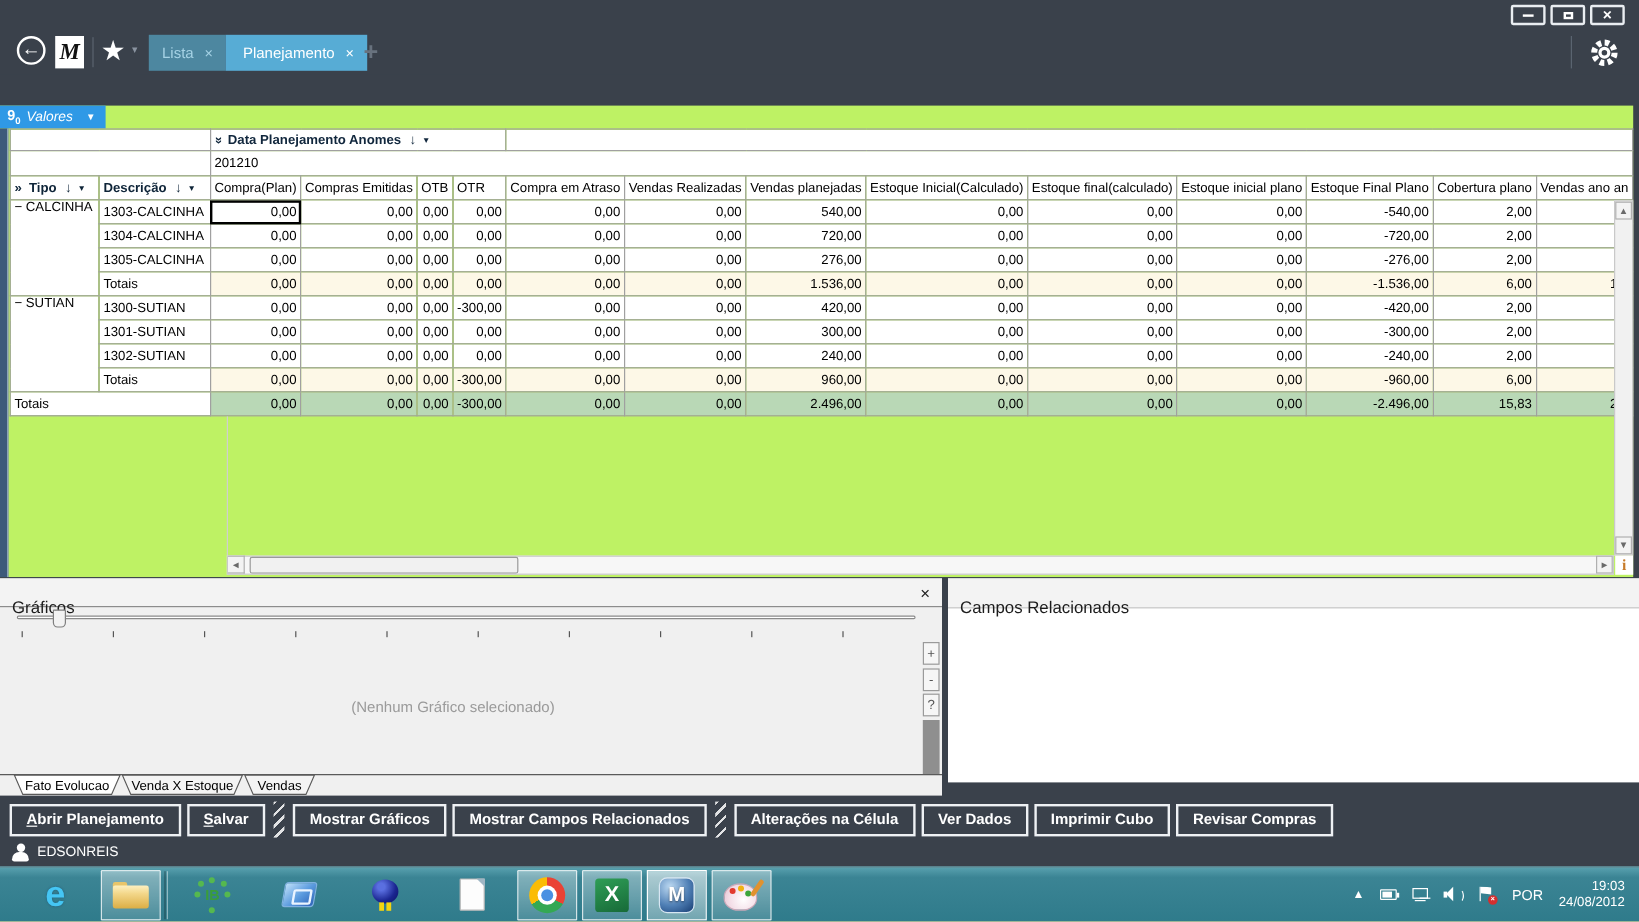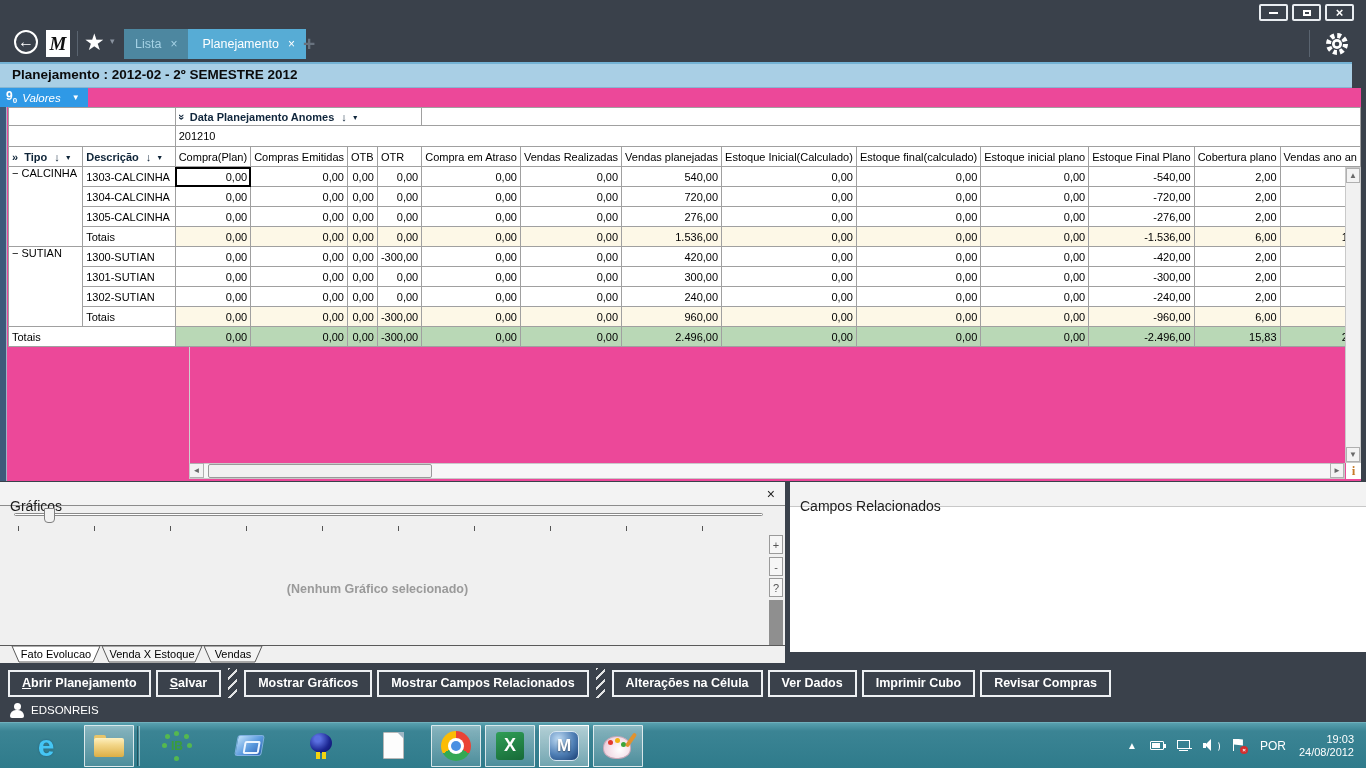--- a/index.html
+++ b/index.html
@@ -30,21 +30,21 @@
   .plusbtn{position:absolute;left:303px;top:33px;color:#68727e;font-size:21px;font-weight:bold;line-height:21px;}
   .gearsep{position:absolute;right:56px;top:30px;width:1px;height:27px;background:#5a6470;}
   .gear{position:absolute;right:16px;top:31px;width:26px;height:26px;}
 
   
   .titlebar{position:absolute;left:0;top:62px;width:1352px;height:26px;background:#a9cfe5;
             border-top:2px solid #74b2d4;border-bottom:1px solid #86b6d2;}
   .titlebar .t{position:absolute;left:12px;top:3px;font-size:13.5px;font-weight:bold;color:#0b0b0b;}
 
   
-  .workspace{position:absolute;left:0;top:88px;width:1361px;height:393px;background:#ec4899;}
+  .workspace{position:absolute;left:0;top:88px;width:1361px;height:393px;background:#bef264;}
   .valores{position:absolute;left:0;top:0;height:19px;width:88px;background:#2f99e6;color:#fff;
            display:flex;align-items:center;padding:0 6px;gap:5px;font-size:11.5px;}
   .valores .badge{font-weight:bold;font-size:12px;}
   .valores .badge sub{font-size:8px;}
   .valores .lbl{font-style:italic;}
   .valores .caret{font-size:8px;margin-left:6px;}
   .leftstrip{position:absolute;left:0;top:19px;width:7px;height:374px;background:#3d5a7a;border-right:1px solid #9fb3c6;}
 
   
   #pivot{position:absolute;left:8px;top:19px;}
@@ -89,21 +89,21 @@
 
   
   .graficos{position:absolute;left:0;top:482px;width:785px;height:181px;background:#f0f0f0;}
   .ptitle{position:relative;height:24px;background:#f3f3f3;border-bottom:1px solid #8c8c8c;}
   .ptitle .pt{position:absolute;left:10px;top:16px;font-size:14px;color:#1c1c1c;}
   .pclose{position:absolute;right:10px;top:4px;font-size:14px;color:#222;line-height:16px;}
   .slider-track{position:absolute;left:14px;right:22px;top:31px;height:3px;background:#fff;border:1px solid #8a8a8a;border-radius:2px;}
   .slider-thumb{position:absolute;left:44px;top:26px;width:11px;height:15px;background:#f2f2f2;border:1px solid #7f7f7f;border-radius:1px 1px 4px 4px;}
   #ticks{position:absolute;left:0;top:44px;height:6px;width:760px;}
   #ticks span{position:absolute;top:0;width:1px;height:5px;background:#555;}
-  .nochart{position:absolute;left:0;right:30px;top:100px;text-align:center;color:#9a9a9a;font-weight:bold;font-size:12.5px;}
+  .nochart{position:absolute;left:0;right:30px;top:100px;text-align:center;color:#9a9a9a;font-weight:normal;font-size:12.5px;}
   .zbtn{position:absolute;right:2px;width:14px;height:19px;background:#f6f6f6;border:1px solid #9a9a9a;
         font-size:11px;color:#555;text-align:center;line-height:18px;}
   .zplus{top:53px;} .zminus{top:75px;} .zhelp{top:96px;}
   .zbar{position:absolute;right:2px;top:118px;width:14px;height:45px;background:#8f8f8f;}
   #sheet-tabs{position:absolute;left:0;top:163px;}
   #sheet-tabs text{font-family:"Liberation Sans",sans-serif;}
 
   
   .campos{position:absolute;left:790px;top:482px;width:648px;height:170px;background:#fff;}
   .campos .ptitle{background:#f3f3f3;border-bottom:1px solid #c8c8c8;height:25px;}
@@ -230,23 +230,20 @@
     <div class="gearsep" data-interactable="false"></div>
     <div class="gear" data-interactable="true">
       <svg width="26" height="26" viewBox="-13 -13 26 26">
         <circle r="8.5" fill="none" stroke="#fff" stroke-width="5" stroke-dasharray="3.8 2.87"></circle>
         <circle r="5" fill="#fff"></circle>
           <circle r="2.3" fill="#3a414b"></circle>
       </svg>
     </div>
   </div>
 
-  <div class="titlebar" data-interactable="false">
-    <div class="t" data-interactable="false">Planejamento : 2012-02 - 2º SEMESTRE 2012</div>
-  </div>
 
   <div class="workspace" data-interactable="false">
     <div class="valores" data-interactable="true">
       <span class="badge" data-interactable="false"><span>9</span><sub>0</sub></span>
       <span class="lbl" data-interactable="false">Valores</span>
       <span class="caret" data-interactable="false">▼</span>
     </div>
     <div class="leftstrip" data-interactable="false"></div>
     <div id="pivot" data-interactable="false">
         <table class="grid" data-interactable="false">

